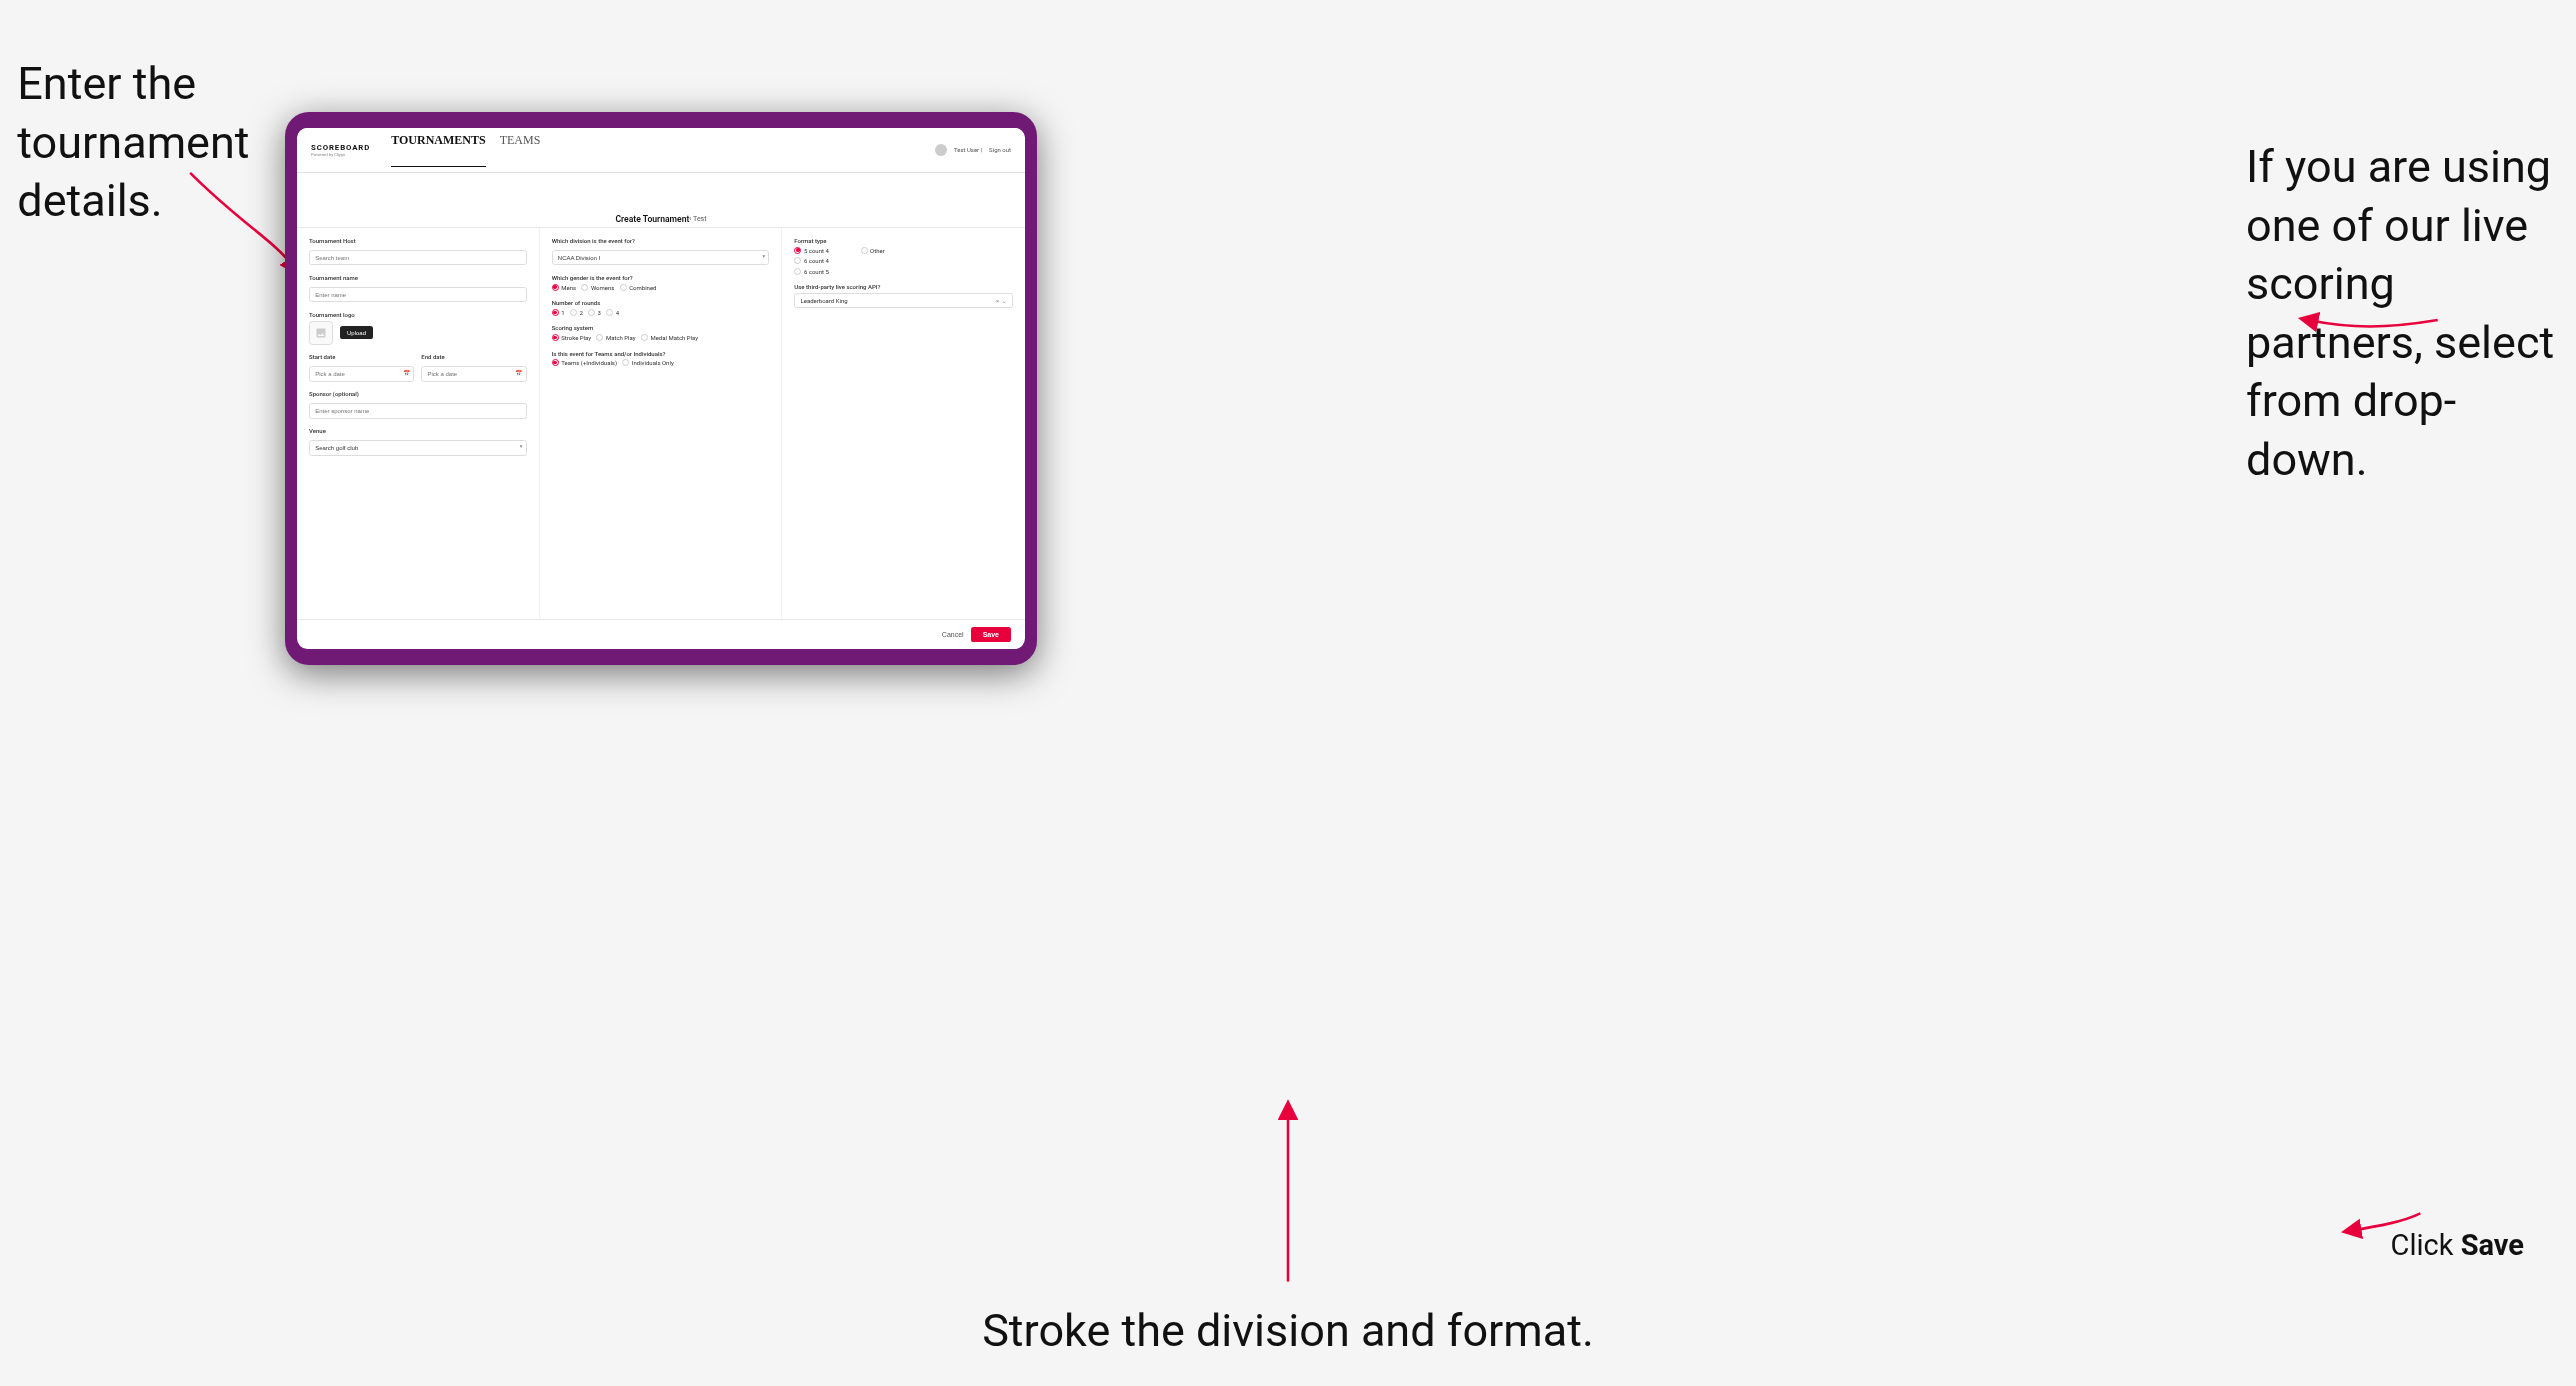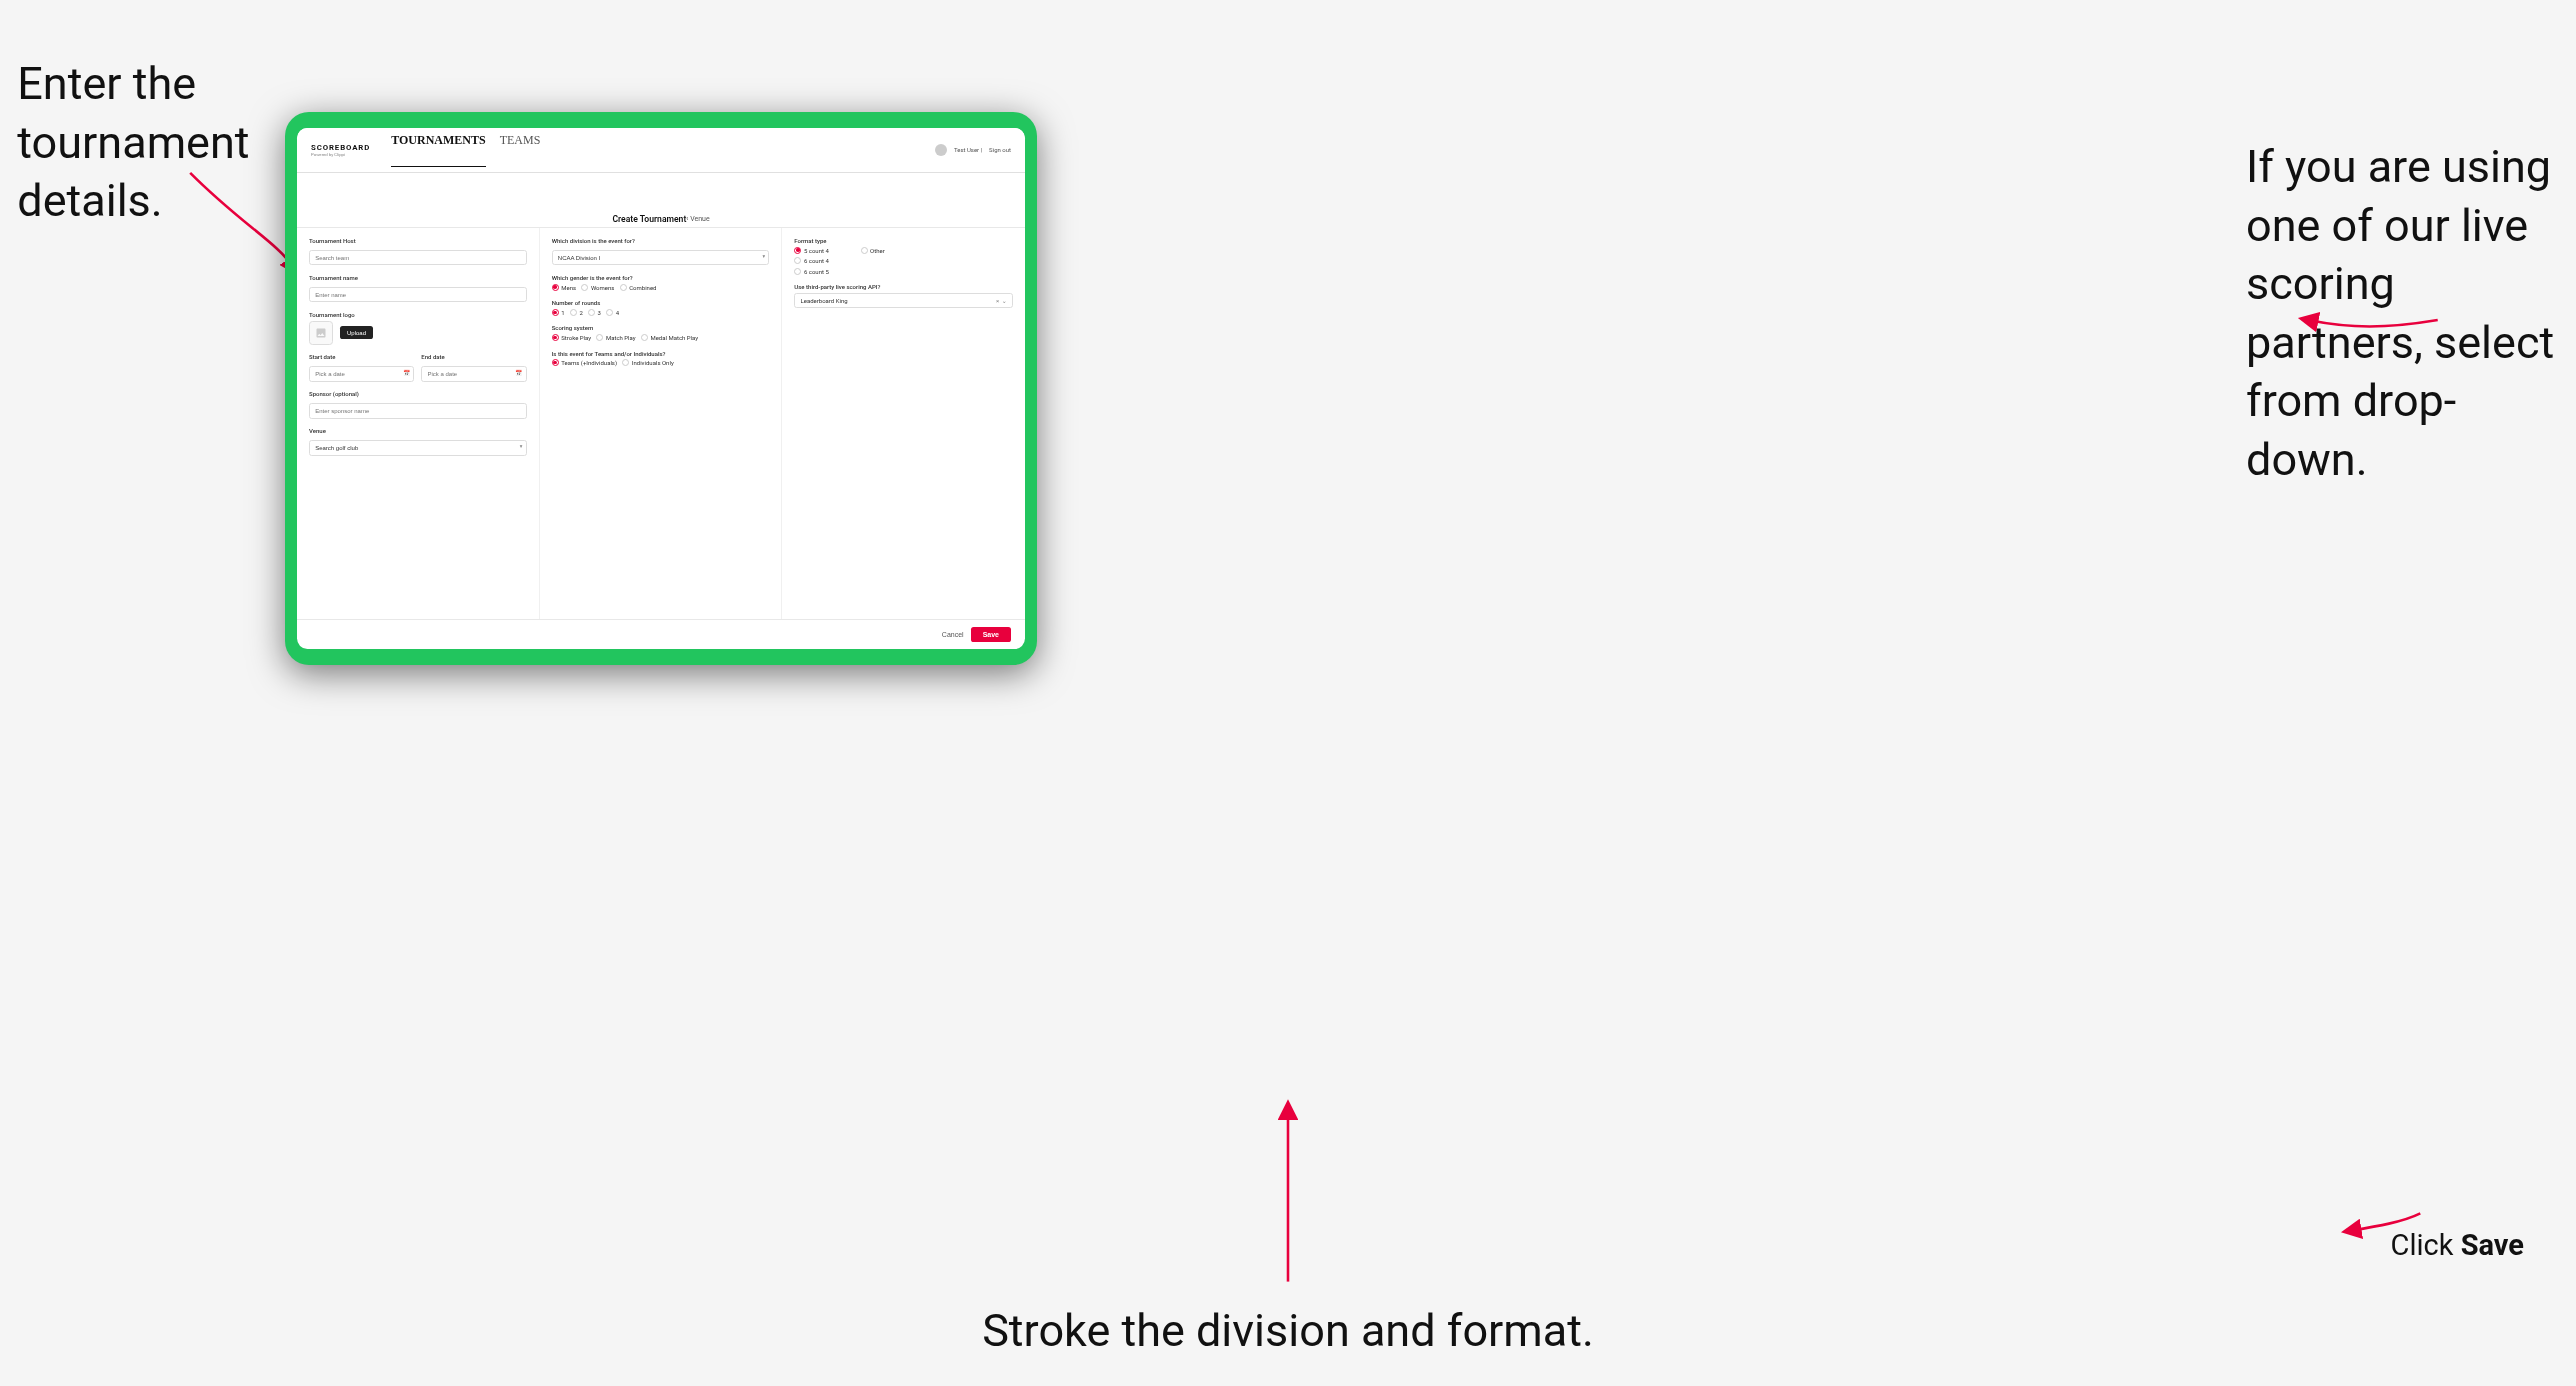--- a/index.html
+++ b/index.html
@@ -51,21 +51,21 @@
       pointer-events: none;
     }
 
     
     .tablet-frame {
       position: absolute;
       left: 285px;
       top: 112px;
       width: 752px;
       height: 553px;
-      background: #22c55e;
+      background: #701a75;
       border-radius: 24px;
       box-shadow: 0 8.6px 35px rgba(0,0,0,0.5);
       padding: 15.6px 12px;
     }
 
     .tablet-screen {
       width: 100%;
       height: 100%;
       background: #fff;
       border-radius: 10.4px;
@@ -461,21 +461,21 @@
       </div>
       <div class="nav-right">
         <div class="nav-avatar"></div>
         <span class="nav-user">Test User |</span>
         <span class="nav-signout">Sign out</span>
       </div>
     </div>
 
     <div class="page-header">
       <span class="page-title">Create Tournament</span>
-      <span class="back-btn">‹ Venue</span>
+      <span class="back-btn">‹ Test</span>
     </div>
 
     <div class="form-area">
 
       <div class="form-column">
 
         <div class="form-group">
           <label class="form-label">Tournament Host</label>
           <input class="form-input" type="text" placeholder="Search team" style="">
         </div>

